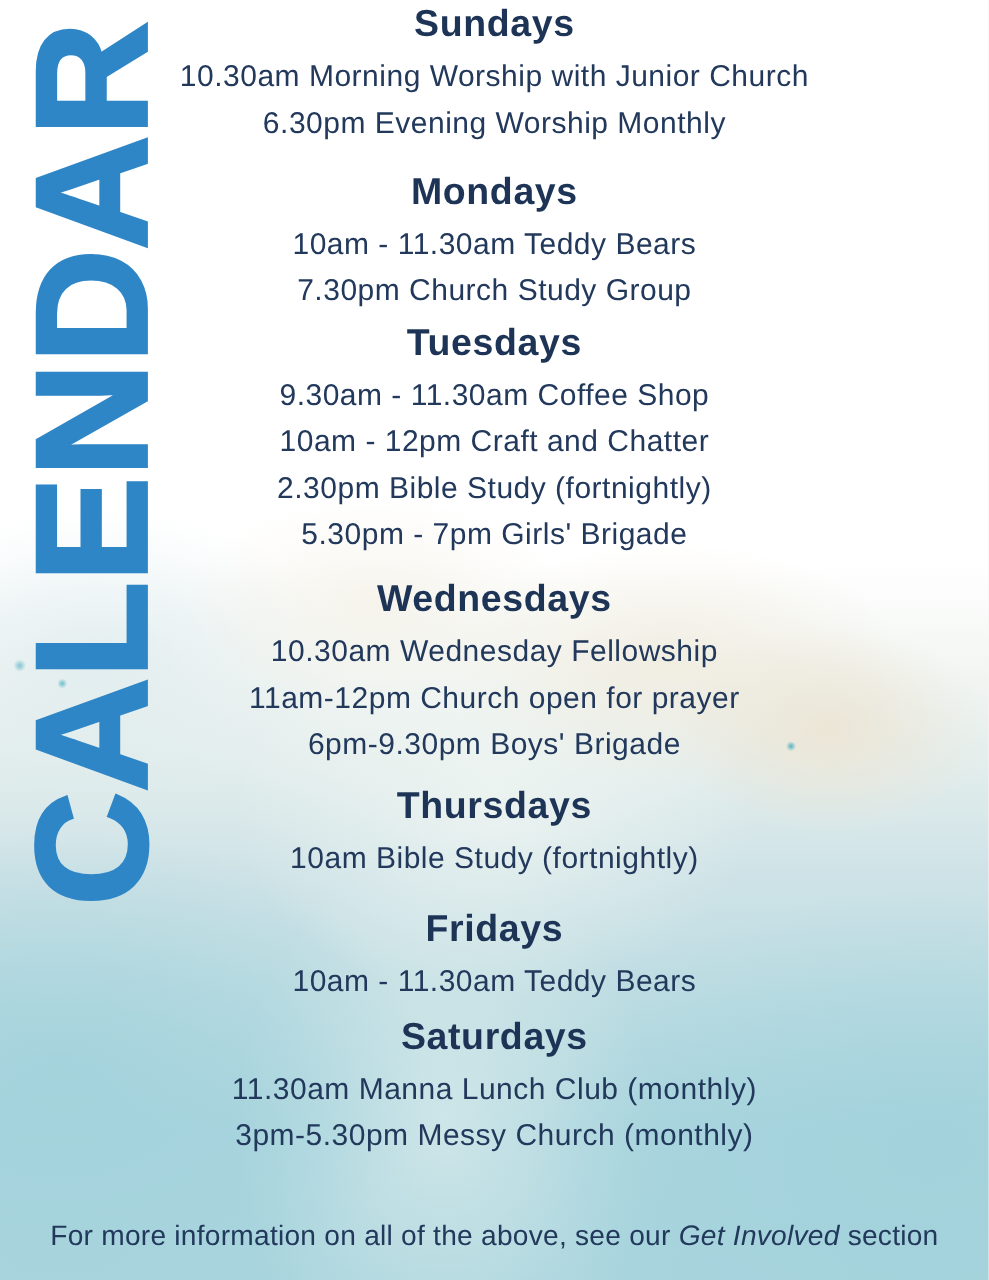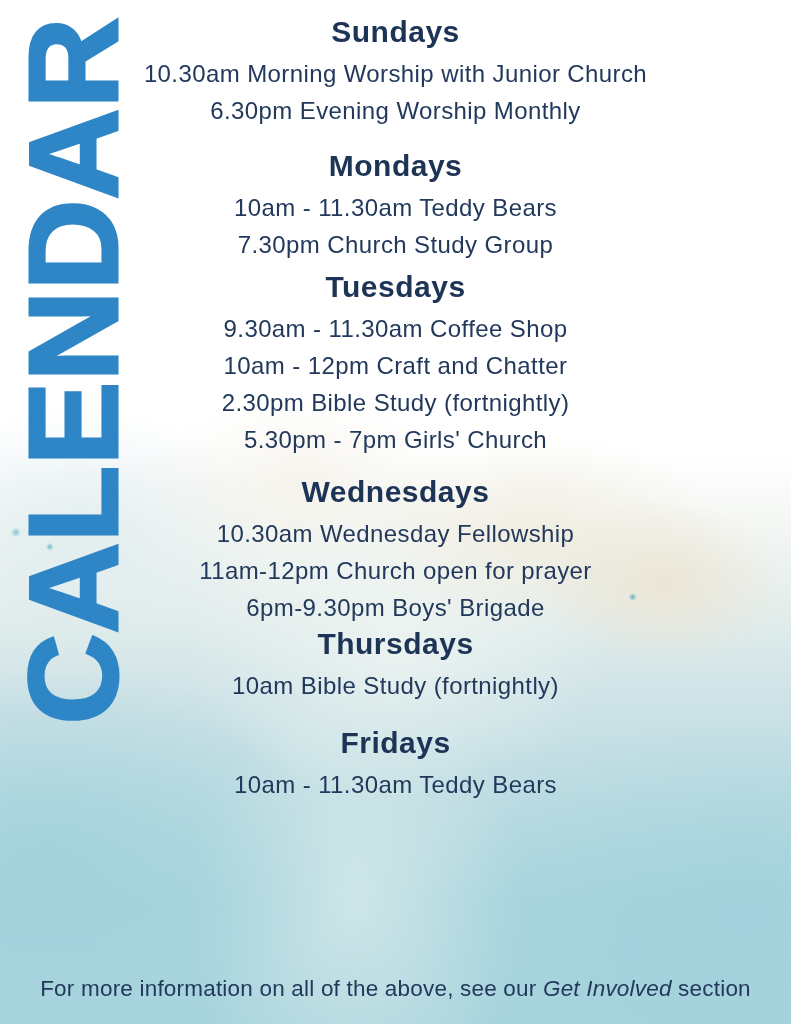--- a/index.html
+++ b/index.html
@@ -45,40 +45,40 @@
     line-height:1;
     font-weight:700;
     letter-spacing:0px;
     color:var(--accent,#2e86c6);
     -webkit-text-stroke:3px var(--accent,#2e86c6);
   }
 
   
   .content {
     position:absolute; top:0; left:0; width:100%;
-    padding-top:14px;
+    padding-top:2px;
     text-align:center;
     color:var(--navy,#22395c);
   }
   .day-section h2 {
     margin:0 0 5px 0;
     font-size:30px; line-height:36px;
     font-weight:700;
     letter-spacing:0.5px;
     color:var(--heading,#1d3456);
   }
   .event {
     margin:0;
     font-size:24px; line-height:37px;
     letter-spacing:0.4px;
   }
   .day-section:nth-of-type(1){ margin-bottom:19px; }
   .day-section:nth-of-type(2){ margin-bottom:6px;  }
   .day-section:nth-of-type(3){ margin-bottom:16px; }
-  .day-section:nth-of-type(4){ }
+  .day-section:nth-of-type(4){ margin-bottom:13px; }
   .day-section:nth-of-type(5){ margin-bottom:21px; }
   .day-section:nth-of-type(6){ margin-bottom:8px; }
   .day-section:nth-of-type(7){ margin-bottom:0;   }
 
   .footer {
     position:absolute; left:0; right:0; top:976px;
     margin:0;
     text-align:center;
     font-size:22.5px; line-height:26px;
     letter-spacing:0.2px;
@@ -105,36 +105,41 @@
     <h2 class="day-heading">Mondays</h2>
   <p class="event">10am - 11.30am Teddy Bears</p>
         <p class="event">7.30pm Church Study Group</p>
       </section>
 
   <section class="day-section">
     <h2 class="day-heading">Tuesdays</h2>
   <p class="event">9.30am - 11.30am Coffee Shop</p>
         <p class="event">10am - 12pm Craft and Chatter</p>
         <p class="event">2.30pm Bible Study (fortnightly)</p>
-        <p class="event">5.30pm - 7pm Girls' Church</p>
+        <p class="event">5.30pm - 7pm Girls' Brigade</p>
       </section>
 
   <section class="day-section">
     <h2 class="day-heading">Wednesdays</h2>
   <p class="event">10.30am Wednesday Fellowship</p>
         <p class="event">11am-12pm Church open for prayer</p>
         <p class="event">6pm-9.30pm Boys' Brigade</p>
       </section>
 
   <section class="day-section">
     <h2 class="day-heading">Thursdays</h2>
   <p class="event">10am Bible Study (fortnightly)</p>
       </section>
 
   <section class="day-section">
     <h2 class="day-heading">Fridays</h2>
   <p class="event">10am - 11.30am Teddy Bears</p>
       </section>
 
+  <section class="day-section">
+    <h2 class="day-heading">Saturdays</h2>
+  <p class="event">11.30am Manna Lunch Club (monthly)</p>
+        <p class="event">3pm-5.30pm Messy Church (monthly)</p>
+      </section>
 </main>
 
   <p class="footer"><span>For more information on all of the above, see our </span><em>Get Involved</em><span> section</span></p>
 </div>
 
 </body></html>

